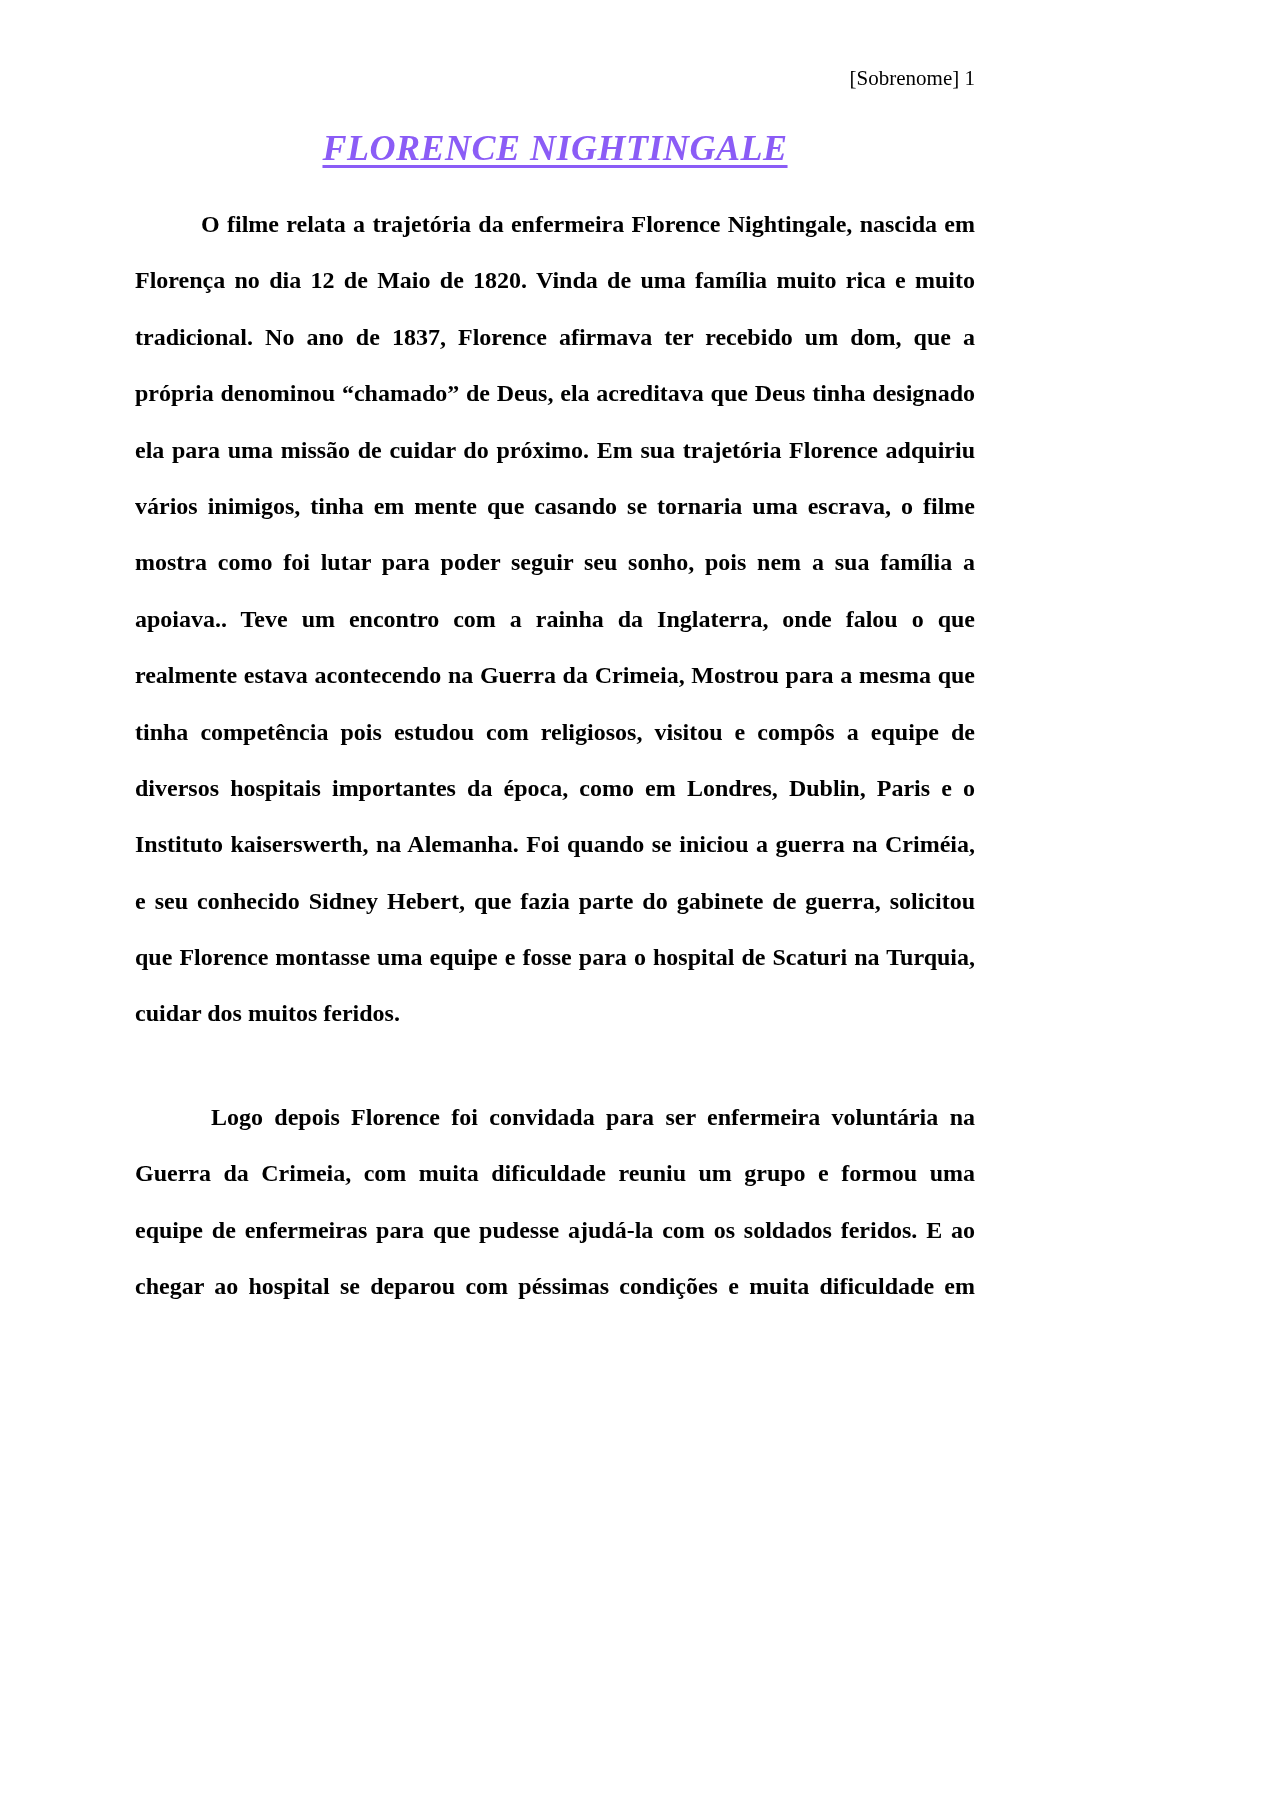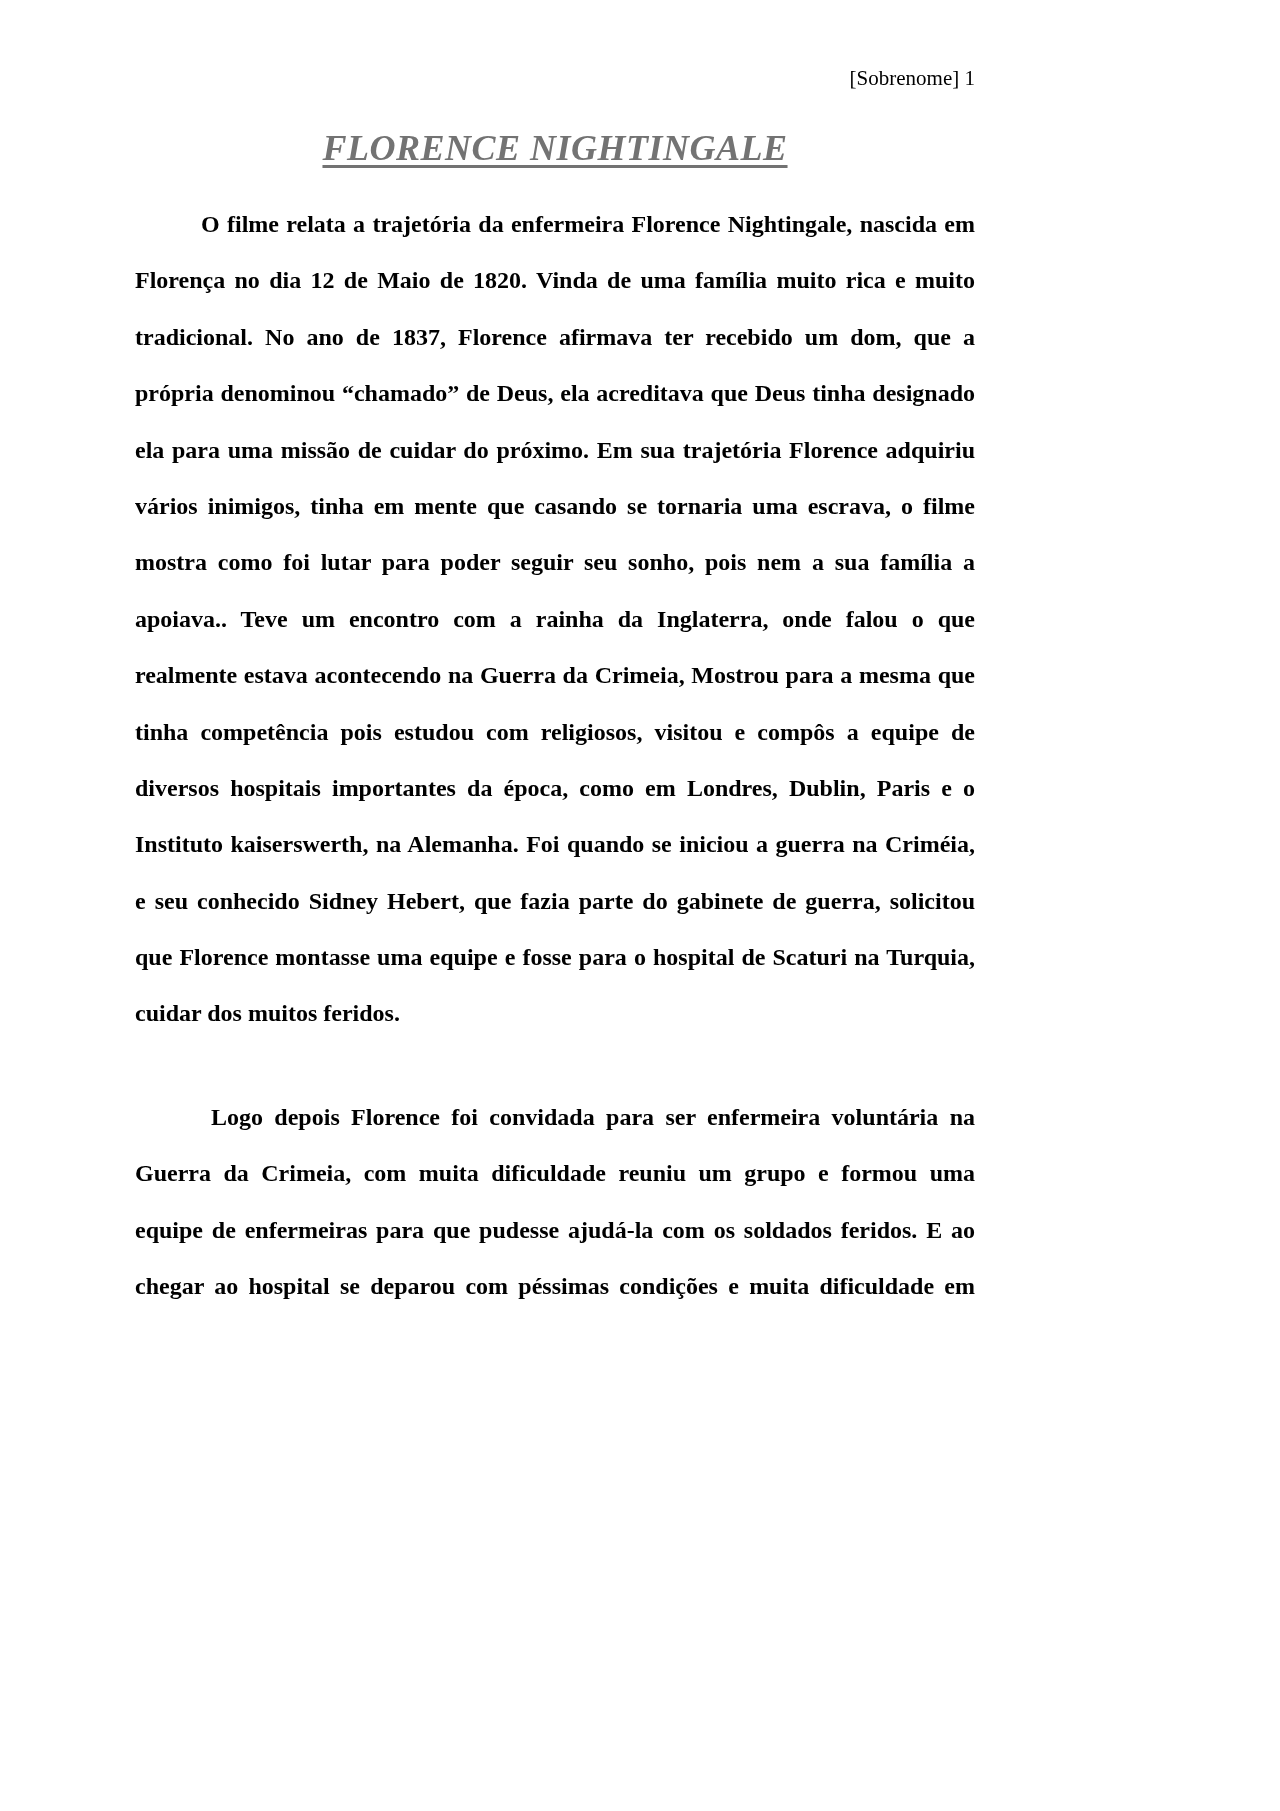--- a/index.html
+++ b/index.html
@@ -54,19 +54,19 @@
 </style>
 </head>
 <body>
 
 <div class="page">
 
   <div class="page-header">
     <span>[Sobrenome] 1</span>
   </div>
 
-  <h1 class="doc-title" style="color: #737373;">FLORENCE NIGHTINGALE</h1>
+  <h1 class="doc-title" style="color: #8b5cf6;">FLORENCE NIGHTINGALE</h1>
 
   <p class="body-paragraph first">O filme relata a trajetória da enfermeira Florence Nightingale, nascida em Florença no dia 12 de Maio de 1820. Vinda de uma família muito rica e muito tradicional. No ano de 1837, Florence afirmava ter recebido um dom, que a própria denominou “chamado” de Deus, ela acreditava que Deus tinha designado ela para uma missão de cuidar do  próximo. Em sua trajetória Florence adquiriu vários inimigos, tinha em mente que casando se tornaria uma escrava, o filme mostra como foi lutar para poder seguir seu sonho, pois nem a sua família a apoiava.. Teve um encontro com a rainha da Inglaterra, onde falou o que realmente estava acontecendo na Guerra da Crimeia, Mostrou para a mesma que tinha competência pois estudou com religiosos, visitou e compôs a equipe de diversos hospitais importantes da época, como em Londres, Dublin, Paris e o Instituto kaiserswerth, na Alemanha. Foi quando se iniciou a guerra na Criméia, e seu conhecido Sidney Hebert, que fazia parte do gabinete de guerra, solicitou que Florence montasse uma equipe e fosse para o hospital de Scaturi na Turquia, cuidar dos muitos feridos.</p>
 
   <p class="body-paragraph second">Logo depois Florence foi convidada para ser enfermeira voluntária na Guerra da Crimeia, com muita dificuldade reuniu um grupo e formou uma equipe de enfermeiras para que pudesse ajudá-la com os soldados feridos. E ao chegar ao hospital se deparou com péssimas condições e muita dificuldade em executar o próprio serviço, pois só fariam o que fossem mandadas, se assustou com o que se deparou no local pois estava sujo e desorganizado, onde os pacientes ficavam jogados sem nenhum tipo de cuidado, o hospital ficava em um estábulo que os pacientes dividiam com os animais. Florence queria ajudar as pessoas logo que chegou, porém não pode, pois o medico chefe do hospital a trancou em um quarto com as demais enfermeiras (não havia nada que uma mulher pudesse fazer no meio de tantos homens – disse o chefe). Diante deste cenário ela teve que criar coragem para enfrentar os problemas e fazer seu trabalho mesmo com a falta de materiais, apesar de se encontrar presa em um quarto Florence não se abalou, logo foi limpando o local que ficaria.</p>
 
 </div>
 
 </body></html>

